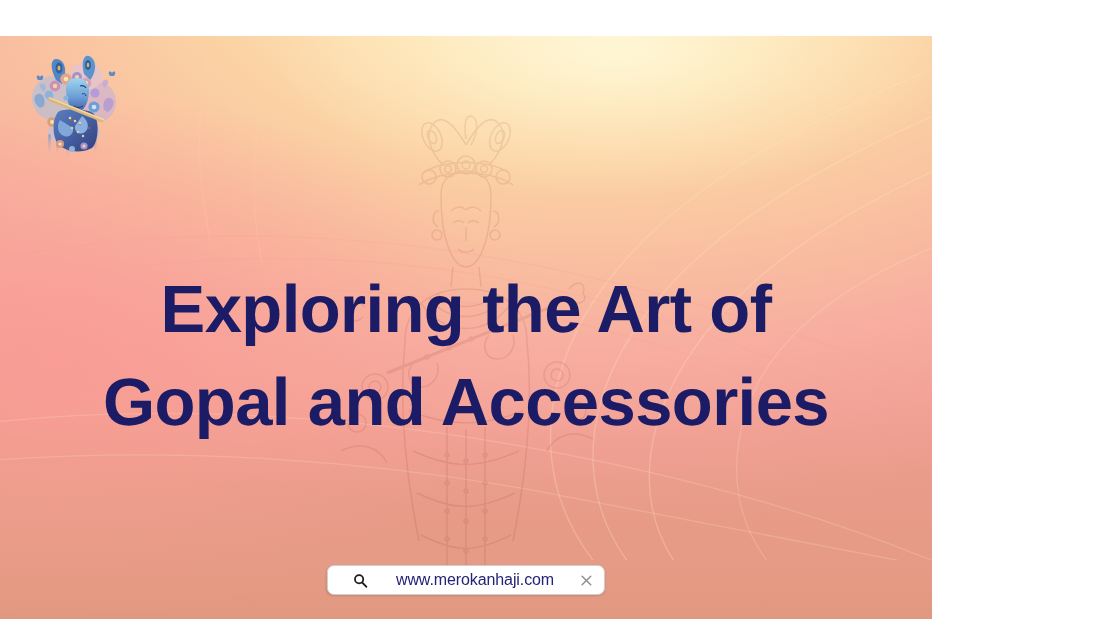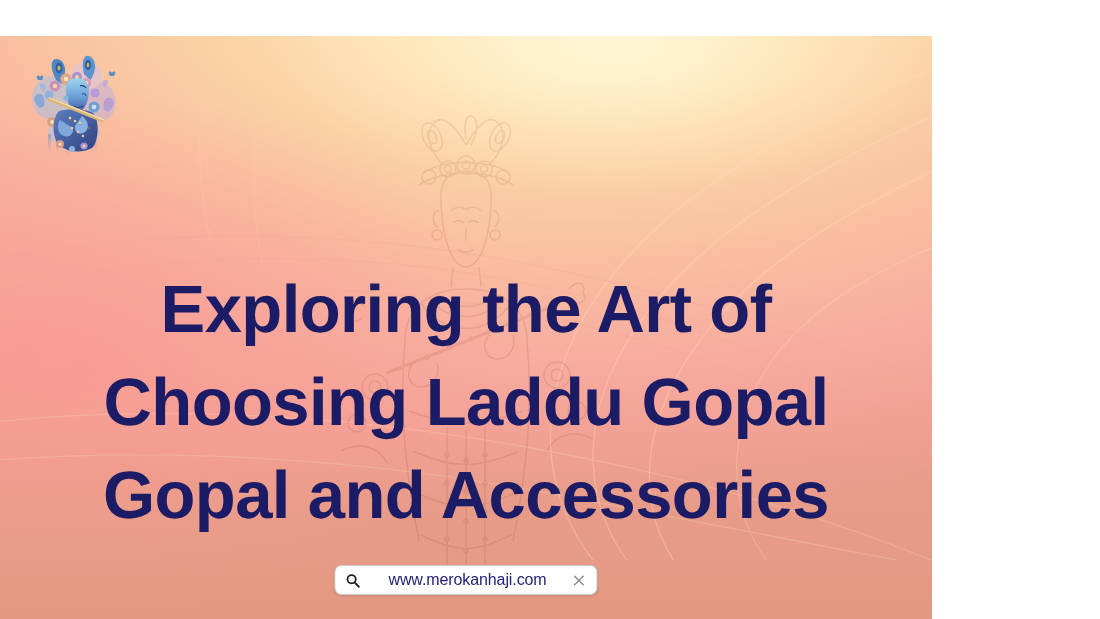--- a/index.html
+++ b/index.html
@@ -101,21 +101,21 @@
     left: 50%;
     top: 529px;
     transform: translateX(-50%);
     display: flex;
     align-items: center;
     height: 30px;
     background: #ffffff;
     border: 1px solid #cfcfcf;
     border-radius: 7px;
     box-shadow: 0 1px 2px rgba(90,50,30,0.18);
-    padding: 0 11px 0 10px;
+    padding: 0 11px 0 25px;
     box-sizing: border-box;
   }
   .urlbar .search-ico {
     flex: 0 0 auto;
     width: 15px;
     height: 15px;
     display: block;
     margin-right: 4px;
   }
   .urlbar .url-text {
@@ -364,21 +364,20 @@
         <circle cx="38" cy="94" r="1.6" fill="#f4e3b4"></circle>
         <circle cx="62" cy="96" r="3.6" fill="#a88fd0"></circle>
         <circle cx="62" cy="96" r="1.5" fill="#efd89e"></circle>
         <circle cx="50" cy="99" r="3" fill="#8fb2dd"></circle>
       </g>
     </svg>
   </div>
 
   <h1 class="headline">
     <span class="hl-line">Exploring the Art of</span>
-    <span class="hl-line">Choosing Laddu Gopal</span>
     <span class="hl-line">Gopal and Accessories</span>
   </h1>
 
   <div class="urlbar">
     <svg class="search-ico" viewBox="0 0 16 16">
       <circle cx="6.6" cy="6.6" r="4.4" fill="none" stroke="#1c1c1c" stroke-width="1.9"></circle>
       <line x1="10" y1="10.2" x2="14.2" y2="14.6" stroke="#1c1c1c" stroke-width="2.1" stroke-linecap="round"></line>
     </svg>
     <span class="url-text" title="Search or type URL">www.merokanhaji.com</span>
     <svg class="close-ico" viewBox="0 0 12 12">

